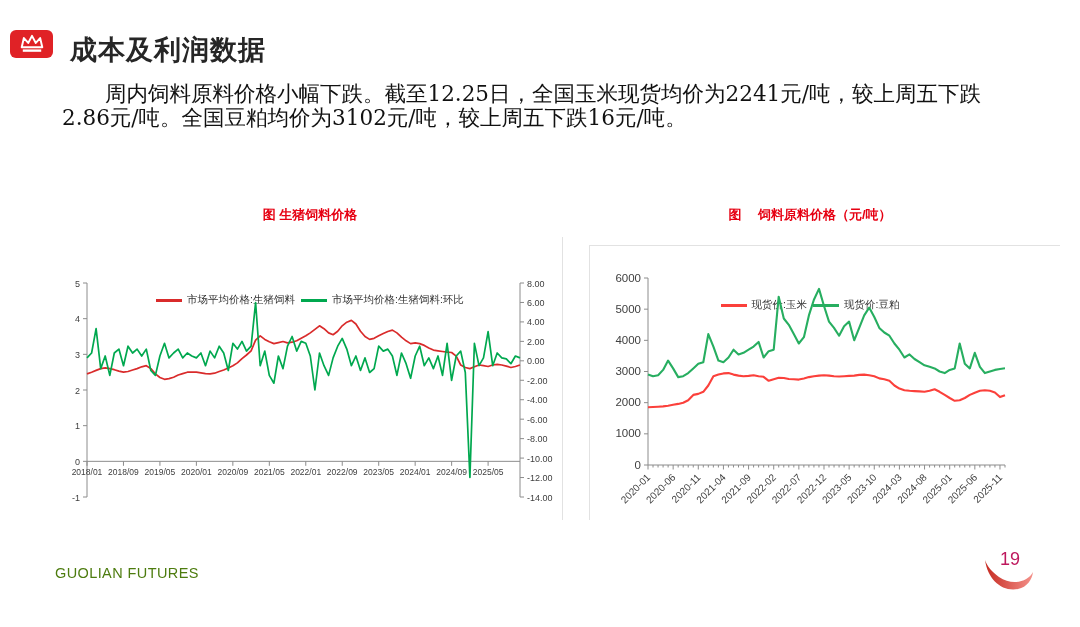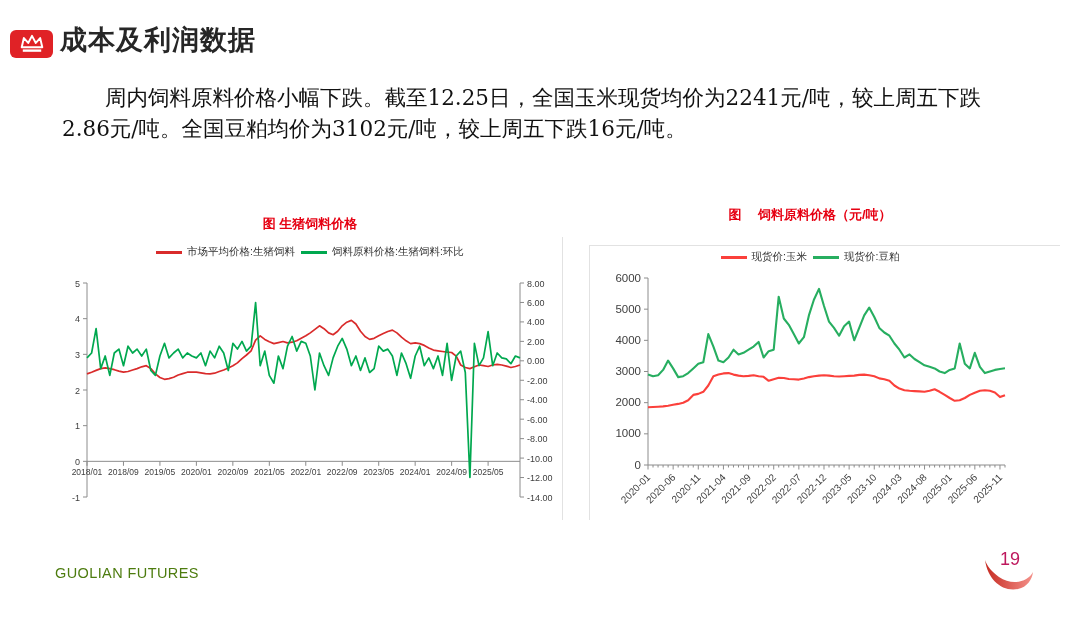--- a/index.html
+++ b/index.html
@@ -1,29 +1,29 @@
 <!DOCTYPE html>
 <html><head>
 <meta charset="utf-8">
 <style>
   html,body{margin:0;padding:0;background:#888;}
   .slide{position:relative;width:1080px;height:627px;background:#ffffff;overflow:hidden;
          font-family:"Liberation Sans",sans-serif;}
   
   .crown-badge{position:absolute;left:10px;top:30px;width:43px;height:28px;background:#e02226;
                border-radius:6px;display:flex;align-items:center;justify-content:center;}
-  .page-title{position:absolute;left:60px;top:22px;margin:0;font-size:27px;font-weight:bold;
+  .page-title{position:absolute;left:60px;top:22px;margin:10px;font-size:27px;font-weight:bold;
               color:#262626;letter-spacing:1px;font-family:"Liberation Sans",sans-serif;}
   
   .summary{position:absolute;left:62px;top:82px;width:952px;margin:0;font-size:21.5px;
-           line-height:31px;color:#111;text-indent:2em;font-family:"DejaVu Serif",serif;}
+           line-height:24px;color:#111;text-indent:2em;font-family:"DejaVu Serif",serif;}
   
   .chart-title{position:absolute;margin:0;font-size:13px;font-weight:bold;color:#e60012;text-align:center;}
   .legend{position:absolute;display:flex;justify-content:center;align-items:center;gap:6px;
-          font-size:10.5px;color:#333;}
+          font-size:10.5px;color:#333;margin-top:48px;}
   .legend .item{display:flex;align-items:center;gap:5px;}
   .swatch{display:inline-block;width:26px;height:3px;}
   .divider{position:absolute;background:#e2e2e2;}
   svg text{font-family:"Liberation Sans",sans-serif;}
   
   .logo{position:absolute;left:55px;top:565px;font-size:14.5px;letter-spacing:0.4px;}
   .logo .g{color:#4d7c0f;} .logo .f{color:#4d7c0f;text-align:right;}
   .source{position:absolute;left:744px;top:544px;font-size:11.5px;font-weight:bold;color:#3a3a3a;}
   .page-num{position:absolute;left:1000px;top:549px;font-size:18px;color:#be185d;}
   .swoosh{position:absolute;left:982px;top:556px;}
@@ -40,29 +40,29 @@
     </svg>
   </div>
   <h1 class="page-title">成本及利润数据</h1>
 
   <p class="summary">周内饲料原料价格小幅下跌。截至12.25日，全国玉米现货均价为2241元/吨，较上周五下跌2.86元/吨。全国豆粕均价为3102元/吨，较上周五下跌16元/吨。</p>
 
   <div class="divider" style="left:562px;top:237px;width:1px;height:283px;"></div>
   <div class="divider" style="left:589px;top:246px;width:1px;height:274px;"></div>
   <div class="divider" style="left:589px;top:245px;width:471px;height:1px;"></div>
 
-  <h2 class="chart-title" style="left:60px;top:206px;width:500px;margin-top:9px;">图  生猪饲料价格</h2>
+  <h2 class="chart-title" style="left:60px;top:206px;width:500px;">图  生猪饲料价格</h2>
   <div class="legend" style="left:60px;top:245px;width:500px;">
     <span class="item">
       <span class="swatch" style="background: rgb(217, 43, 43);"></span>
       <span>市场平均价格:生猪饲料</span>
     </span>
     <span class="item">
       <span class="swatch" style="background: rgb(0, 168, 79);"></span>
-      <span>饲料原料价格:生猪饲料:环比</span>
+      <span>市场平均价格:生猪饲料:环比</span>
     </span>
   </div>
   <svg id="chart-left" style="position:absolute;left:60px;top:270px;" width="505" height="240" viewBox="0 0 505 240">
       <line x1="27" y1="13" x2="27" y2="227" stroke="#8c8c8c"></line>
       <line x1="23" y1="13" x2="27" y2="13" stroke="#8c8c8c"></line>
       <text x="20" y="16.5" font-size="9" fill="#404040" text-anchor="end">5</text>
       <line x1="23" y1="48.666666666666664" x2="27" y2="48.666666666666664" stroke="#8c8c8c"></line>
       <text x="20" y="52.166666666666664" font-size="9" fill="#404040" text-anchor="end">4</text>
       <line x1="23" y1="84.33333333333333" x2="27" y2="84.33333333333333" stroke="#8c8c8c"></line>
       <text x="20" y="87.83333333333333" font-size="9" fill="#404040" text-anchor="end">3</text>

